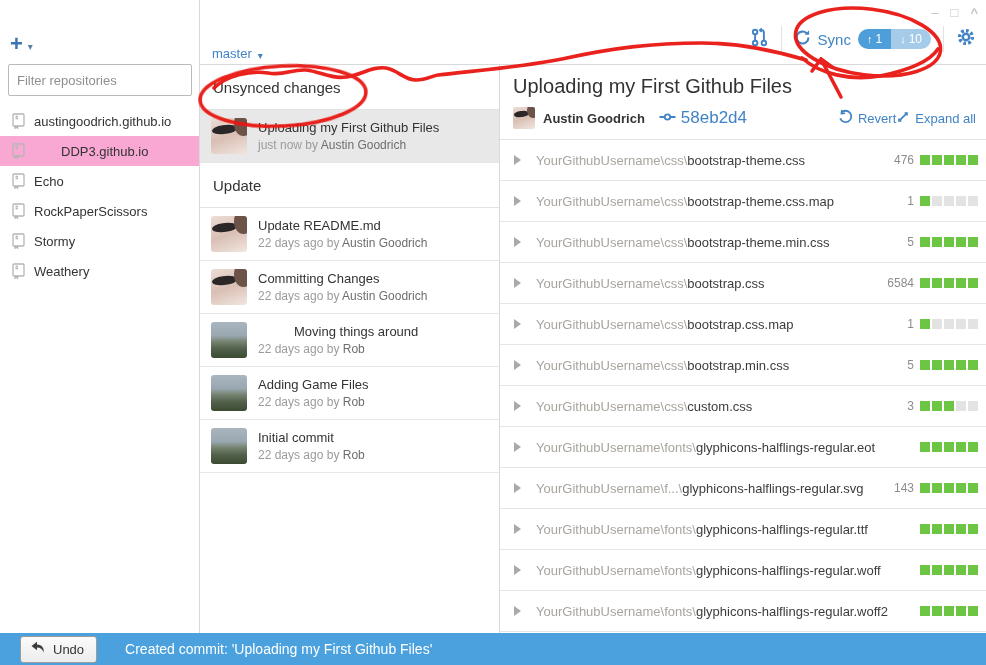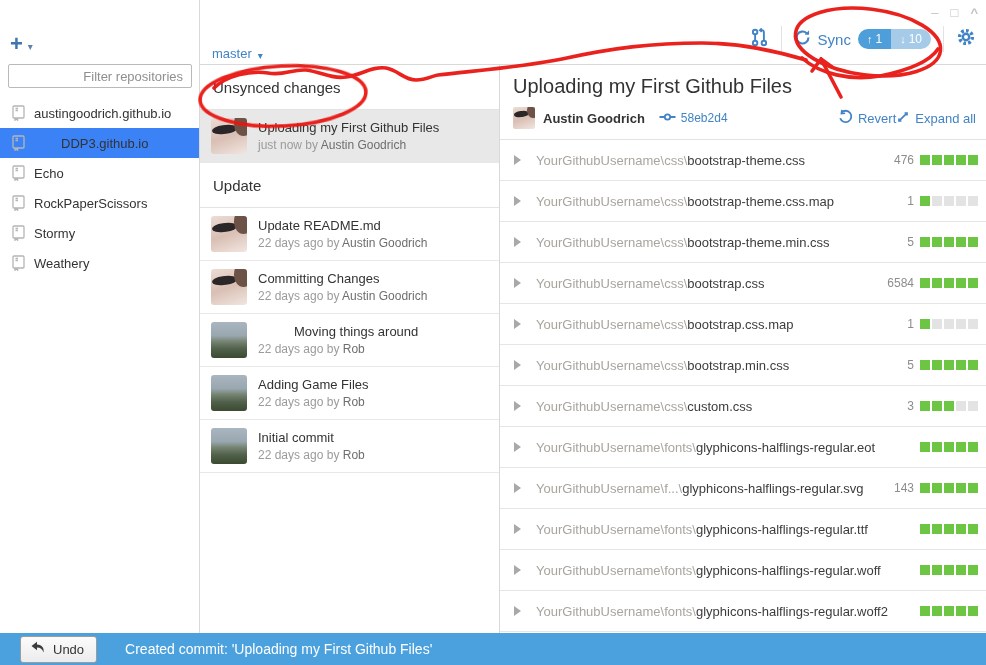--- a/index.html
+++ b/index.html
@@ -10,25 +10,25 @@
   
   .win-controls { position:absolute; top:6px; right:8px; display:flex; gap:12px; color:#c3c3c3; font-size:13px; z-index:5; }
   .win-controls span { cursor:default; line-height:14px; }
 
   
   .sidebar { position:absolute; left:0; top:0; width:200px; height:633px; border-right:1px solid #d9d9d9; background:#fff; z-index:2; }
   .plus-row { padding:30px 0 0 10px; height:58px; display:flex; align-items:center; gap:5px; }
   .plus-glyph { color:#3b76b0; font-size:22px; font-weight:bold; line-height:20px; }
   .plus-caret { color:#5a7varied; color:#5f81a5; font-size:10px; padding-top:4px; }
   .filter-box { margin:6px 8px 10px 8px; }
-  .filter-box input { width:184px; height:24px; border:1px solid #b9b9b9; border-radius:2px; padding:0 8px; font-size:13px; color:#333; font-family:inherit; outline:none;text-align:right; }
+  .filter-box input { width:184px; height:32px; border:1px solid #b9b9b9; border-radius:2px; padding:0 8px; font-size:13px; color:#333; font-family:inherit; outline:none; }
   .filter-box input::placeholder { color:#8f8f8f; }
   .repo-list { margin-top:2px; }
   .repo-item { display:flex; align-items:center; gap:9px; height:30px; padding-left:12px; font-size:13px; color:#333; cursor:pointer; }
-  .repo-item.selected { background:#3b82f6;gap:36px; }
+  .repo-item.selected { background:#f9a8d4;gap:36px; }
   .repo-icon { flex:none; display:flex; }
 
   
   .toolbar { position:absolute; left:200px; top:0; width:786px; height:65px; border-bottom:1px solid #d9d9d9; background:#fff; display:flex; align-items:center; padding:14px 10px 0 12px; }
   .branch-btn { display:flex; align-items:flex-end; gap:6px; color:#4183c4; font-size:13px; cursor:pointer;margin-top:28px; }
   .branch-caret { font-size:10px; padding-top:1px; }
   .toolbar-right { margin-left:auto; display:flex; align-items:center; gap:12px; }
   .tb-sep { width:1px; height:26px; background:#e2e2e2; }
   .pr-btn, .gear-btn { display:flex; align-items:center; cursor:pointer; }
   .sync-btn { display:flex; align-items:center; gap:7px; cursor:pointer; }
@@ -57,21 +57,21 @@
   .avatar.rob { background:linear-gradient(180deg,#aab6bf 0%,#99a7b0 38%,#74826f 55%,#50604a 75%,#3c4a31 100%); }
   .avatar.small { width:22px; height:22px; border-radius:2px; }
 
   
   .detail-col { flex:1; background:#fff; display:flex; flex-direction:column; }
   .detail-header { height:75px; flex:none; border-bottom:1px solid #e3e3e3; padding:10px 10px 0 13px; }
   .detail-title { font-size:20px; color:#333; font-weight:400; }
   .detail-sub { display:flex; align-items:center; margin-top:9px; }
   .detail-author { display:flex; align-items:center; gap:8px; }
   .author-name { font-size:13px; font-weight:bold; color:#333; }
-  .sha-chip { display:flex; align-items:center; gap:5px; margin-left:14px; color:#4183c4; font-size:12px; cursor:pointer; }
+  .sha-chip { display:flex; align-items:center; gap:5px; margin-left:14px; color:#4183c4; font-size:17px; cursor:pointer; }
   .detail-actions { margin-left:auto; display:flex; align-items:center; }
   .link-btn { display:flex; align-items:center; gap:5px; color:#4183c4; font-size:13px; cursor:pointer; }
 
   .file-list { flex:1; overflow:hidden; }
   .file-row { display:flex; align-items:center; height:41px; border-bottom:1px solid #e5e5e5; padding:0 8px 0 14px; cursor:pointer; background:#fff; }
   .tri { width:0; height:0; border-left:7px solid #a9a9a9; border-top:5px solid transparent; border-bottom:5px solid transparent; flex:none; margin-right:15px; }
   .file-path { font-size:13px; white-space:nowrap; overflow:hidden; min-width:0; }
   .file-dir { color:#a9a49e; }
   .file-name { color:#3c3c3c; }
   .file-right { margin-left:auto; display:flex; align-items:center; gap:6px; padding-left:8px; }

